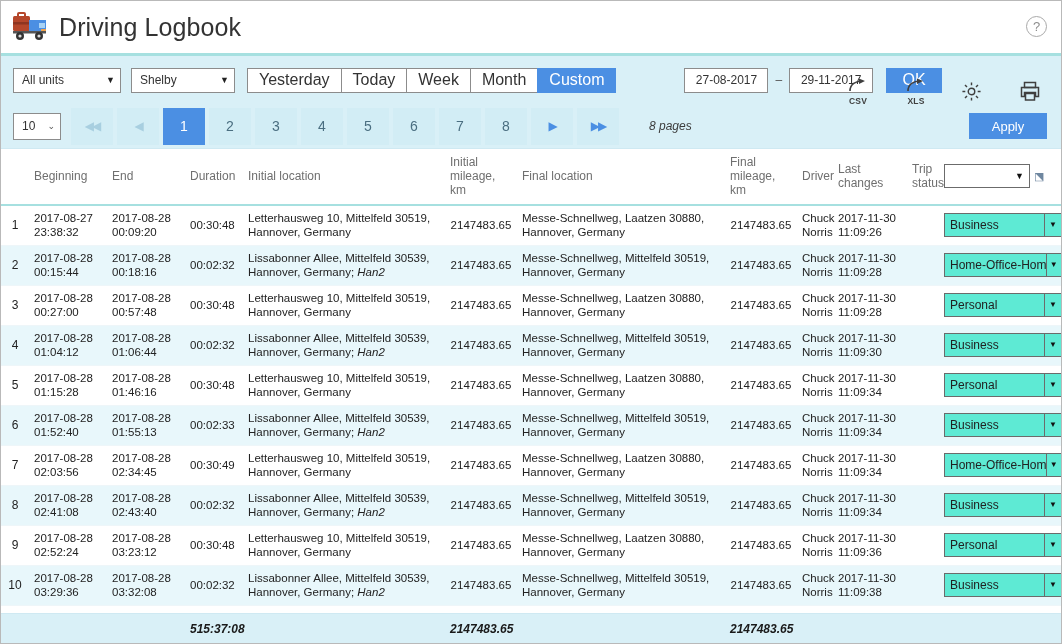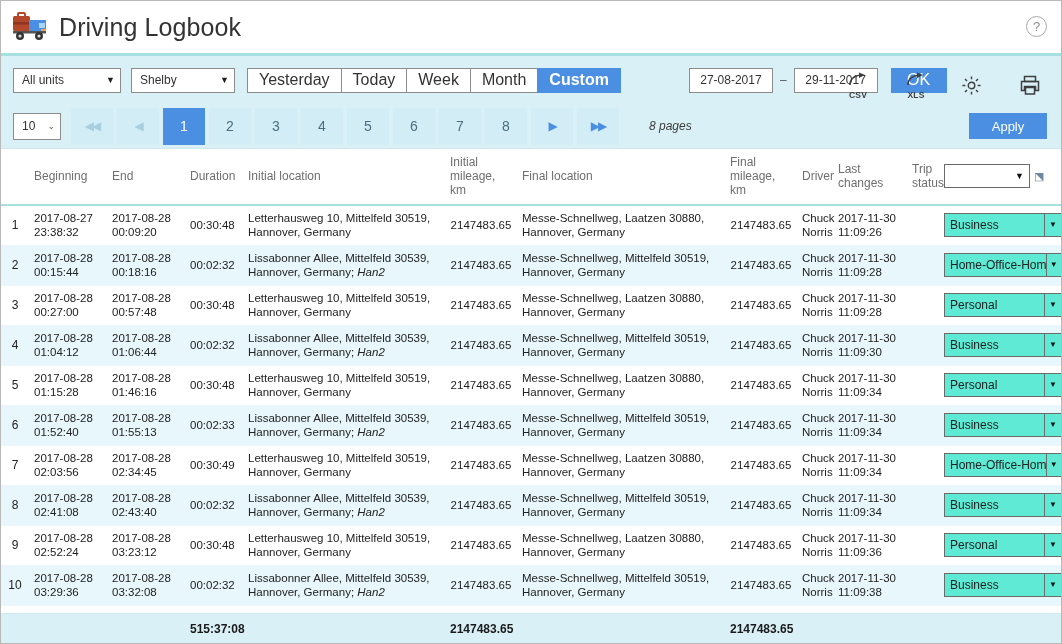--- a/index.html
+++ b/index.html
@@ -96,21 +96,20 @@
     color: #333;
     display: flex; align-items: center; justify-content: center;
     cursor: pointer;
     white-space: nowrap;
   }
   .period-btn:last-child { border-right: 1px solid #8c8c8c; }
   .period-btn.active {
     background: #4b8fe3;
     border-color: #4b8fe3;
     color: #fff;
-    font-weight: bold;
   }
 
   .date-wrap {
     display: flex; align-items: center;
     margin-left: 68px;
     justify-content: space-between;
   }
   .date-input {
     width: 84px; height: 25px;
     background: #fff;
@@ -125,21 +124,21 @@
     margin-left: 13px;
     width: 56px; height: 25px;
     background: #4b8fe3;
     color: #fff;
     font-size: 16px;
     display: flex; align-items: center; justify-content: center;
     cursor: pointer;
   }
 
   .tool-icons {
-    position: absolute; right: 16px; top: 16px;
+    position: absolute; right: 16px; top: 22px;
     display: flex; align-items: center; gap: 32px; justify-content: space-between;
   }
   .ticon {
     width: 26px; height: 28px;
     position: relative;
     cursor: pointer;
     color: #3f3f3f;
   }
   .ticon .sub {
     position: absolute; bottom: 0px; left: 0; right: 0;
@@ -288,21 +287,21 @@
   }
   table.totals-tbl {
     width: 1060px;
     border-collapse: collapse;
     table-layout: fixed;
     font-size: 12px;
     font-weight: bold;
     color: #1a1a1a;
   }
   table.totals-tbl td { padding: 6px 5px; height: 30px; }
-  td.t-ctr { text-align: right; }
+  td.t-ctr { text-align: right; font-style: italic; }
 </style>
 </head>
 <body>
 
 <div class="app">
 
   <div class="titlebar">
     <div class="title-icon">
       <svg width="40" height="34" viewBox="0 0 40 34">
         <rect x="2" y="6" width="17" height="15" rx="1.5" fill="#b5472b"></rect>

